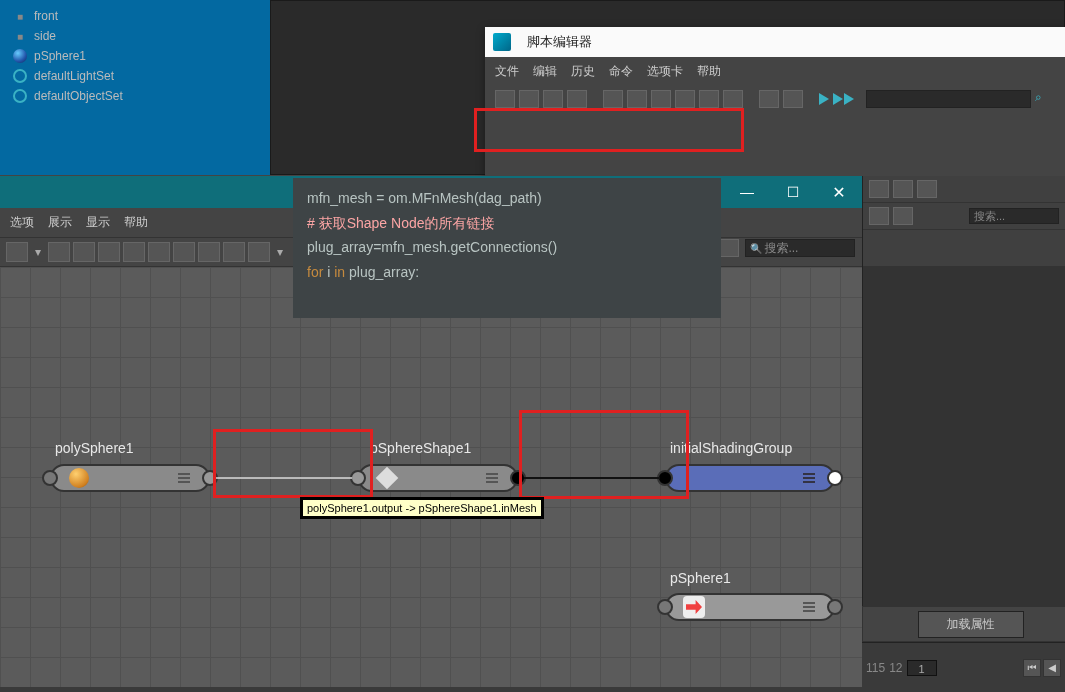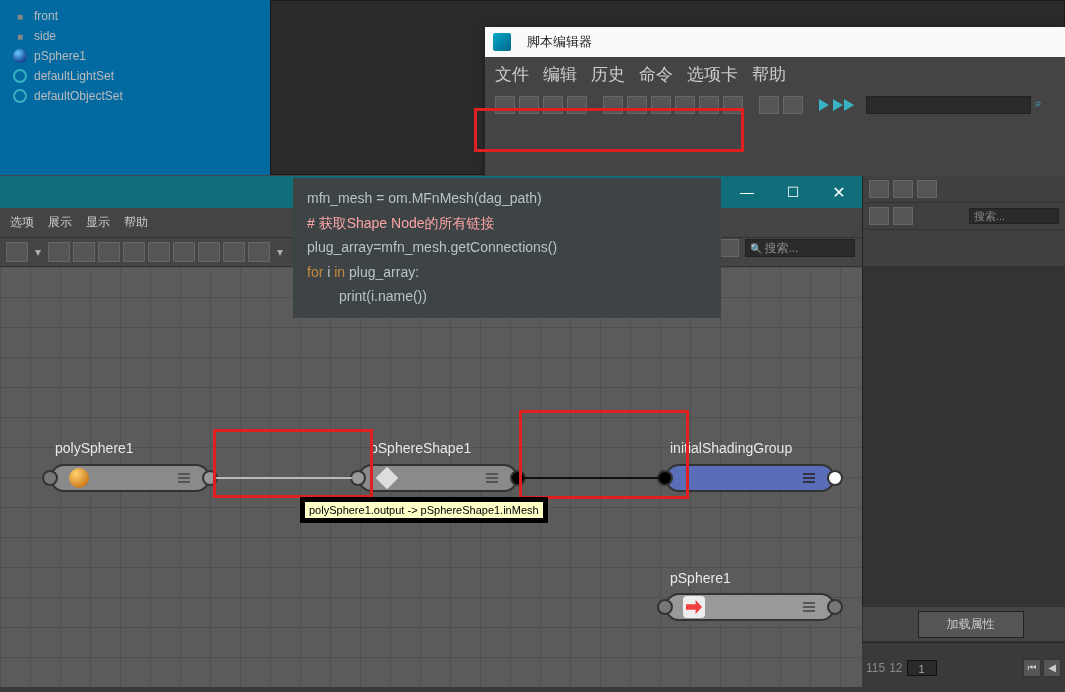--- a/index.html
+++ b/index.html
@@ -15,21 +15,21 @@
 
   
   .dark-panel { position: absolute; left: 270px; top: 0; width: 795px; height: 175px; background: #2a2a2a; border: 1px solid #1a1a1a; }
 
   
   .script-editor { position: absolute; left: 485px; top: 27px; width: 580px; height: 150px; background: #444444; box-shadow: 0 2px 8px rgba(0,0,0,0.4); }
   .se-title { height: 30px; background: #fafafa; display: flex; align-items: center; padding: 0 8px; gap: 16px; }
   .maya-logo { width: 18px; height: 18px; background: linear-gradient(135deg, #0ac 0%, #068 100%); border-radius: 2px; }
   .se-title-text { color: #222; font-size: 13px; }
   .se-menu { display: flex; gap: 14px; padding: 6px 10px; background: #444; }
-  .se-menu span { color: #ccc; font-size: 17px; cursor: default; }
+  .se-menu span { color: #ccc; font-size: 12px; cursor: default; }
   .se-toolbar { display: flex; align-items: center; gap: 4px; padding: 4px 10px; background: #444; }
   .tb-btn { width: 20px; height: 18px; background: #555; border: 1px solid #666; }
   .tb-sep { width: 8px; }
   .tb-play { width: 0; height: 0; border-left: 10px solid #3ab2c4; border-top: 6px solid transparent; border-bottom: 6px solid transparent; }
   .tb-dplay { display: flex; gap: 1px; }
   .tb-search { flex: 1; min-width: 90px; height: 18px; background: #2a2a2a; border: 1px solid #222; margin-left: 8px; }
   .se-output { background: #444; padding: 6px 10px; font-family: monospace; font-size: 12px; color: #ccc; line-height: 1.4; }
   .red-box-1 { position: absolute; left: 474px; top: 108px; width: 270px; height: 44px; border: 3px solid #e02020; pointer-events: none; z-index: 50; }
 
   
@@ -76,21 +76,21 @@
 
   .poly-icon { background: radial-gradient(circle at 35% 30%, #ffd070 0%, #d08020 70%, #804000 100%); border-radius: 50%; width: 20px; height: 20px; }
   .shape-icon { width: 16px; height: 16px; background: #ddd; transform: rotate(45deg); }
   .trans-icon { width: 16px; height: 14px; background: #f04040; clip-path: polygon(0 30%, 60% 30%, 60% 0, 100% 50%, 60% 100%, 60% 70%, 0 70%); }
 
   svg.conn { position: absolute; left: 0; top: 0; width: 862px; height: 500px; pointer-events: none; z-index: 5; }
 
   .red-box-2 { position: absolute; left: 213px; top: 429px; width: 160px; height: 69px; border: 3px solid #e02020; pointer-events: none; z-index: 50; }
   .red-box-3 { position: absolute; left: 519px; top: 410px; width: 170px; height: 89px; border: 3px solid #e02020; pointer-events: none; z-index: 50; }
 
-  .tooltip-yellow { position: absolute; left: 300px; top: 497px; background: #ffffc8; border: 5px solid #000000; padding: 2px 4px; font-size: 11px; color: #000; z-index: 60; }
+  .tooltip-yellow { position: absolute; left: 300px; top: 497px; background: #ffffc8; border: 3px solid #000000; padding: 2px 4px; font-size: 11px; color: #000; z-index: 60; }
 
   
   .right-panel-top { position: absolute; left: 862px; top: 176px; width: 203px; height: 90px; background: #404040; border-left: 1px solid #222; }
   .rp-tool { display: flex; align-items: center; gap: 4px; padding: 4px 6px; border-bottom: 1px solid #333; }
   .rp-tool .tb-icon { width: 20px; height: 18px; background: #555; border: 1px solid #666; }
   .rp-search { width: 90px; height: 16px; background: #2a2a2a; border: 1px solid #222; margin-left: auto; font-size: 11px; color: #888; padding: 0 4px; }
 
   .right-panel-mid { position: absolute; left: 862px; top: 266px; width: 203px; height: 340px; background: #333; border-left: 1px solid #222; }
 
   .right-panel-attr { position: absolute; left: 862px; top: 606px; width: 217px; height: 36px; background: #444; display: flex; align-items: center; justify-content: center; border: 1px solid #333; }
@@ -213,21 +213,20 @@
   <div class="nw-search-box">
       <span>搜索...</span>
     </div>
 </div>
 
 <div class="code-tip">
   <div>mfn_mesh = om.MFnMesh(dag_path)</div>
   <div class="cm"># 获取Shape Node的所有链接</div>
   <div>plug_array=mfn_mesh.getConnections()</div>
   <div><span class="kw">for</span><span> i </span><span class="kw">in</span><span> plug_array:</span></div>
-  <div style="padding-left:32px;"><span class="fn">print</span><span>(i.name())</span></div>
 </div>
 
 <div class="node-label" style="left:55px; top:440px;">polySphere1</div>
 <div class="node poly">
   <div class="port open left"></div>
   <div class="n-icon">
       <div class="poly-icon"></div>
     </div>
   <div class="n-body">
       <div class="bars">

